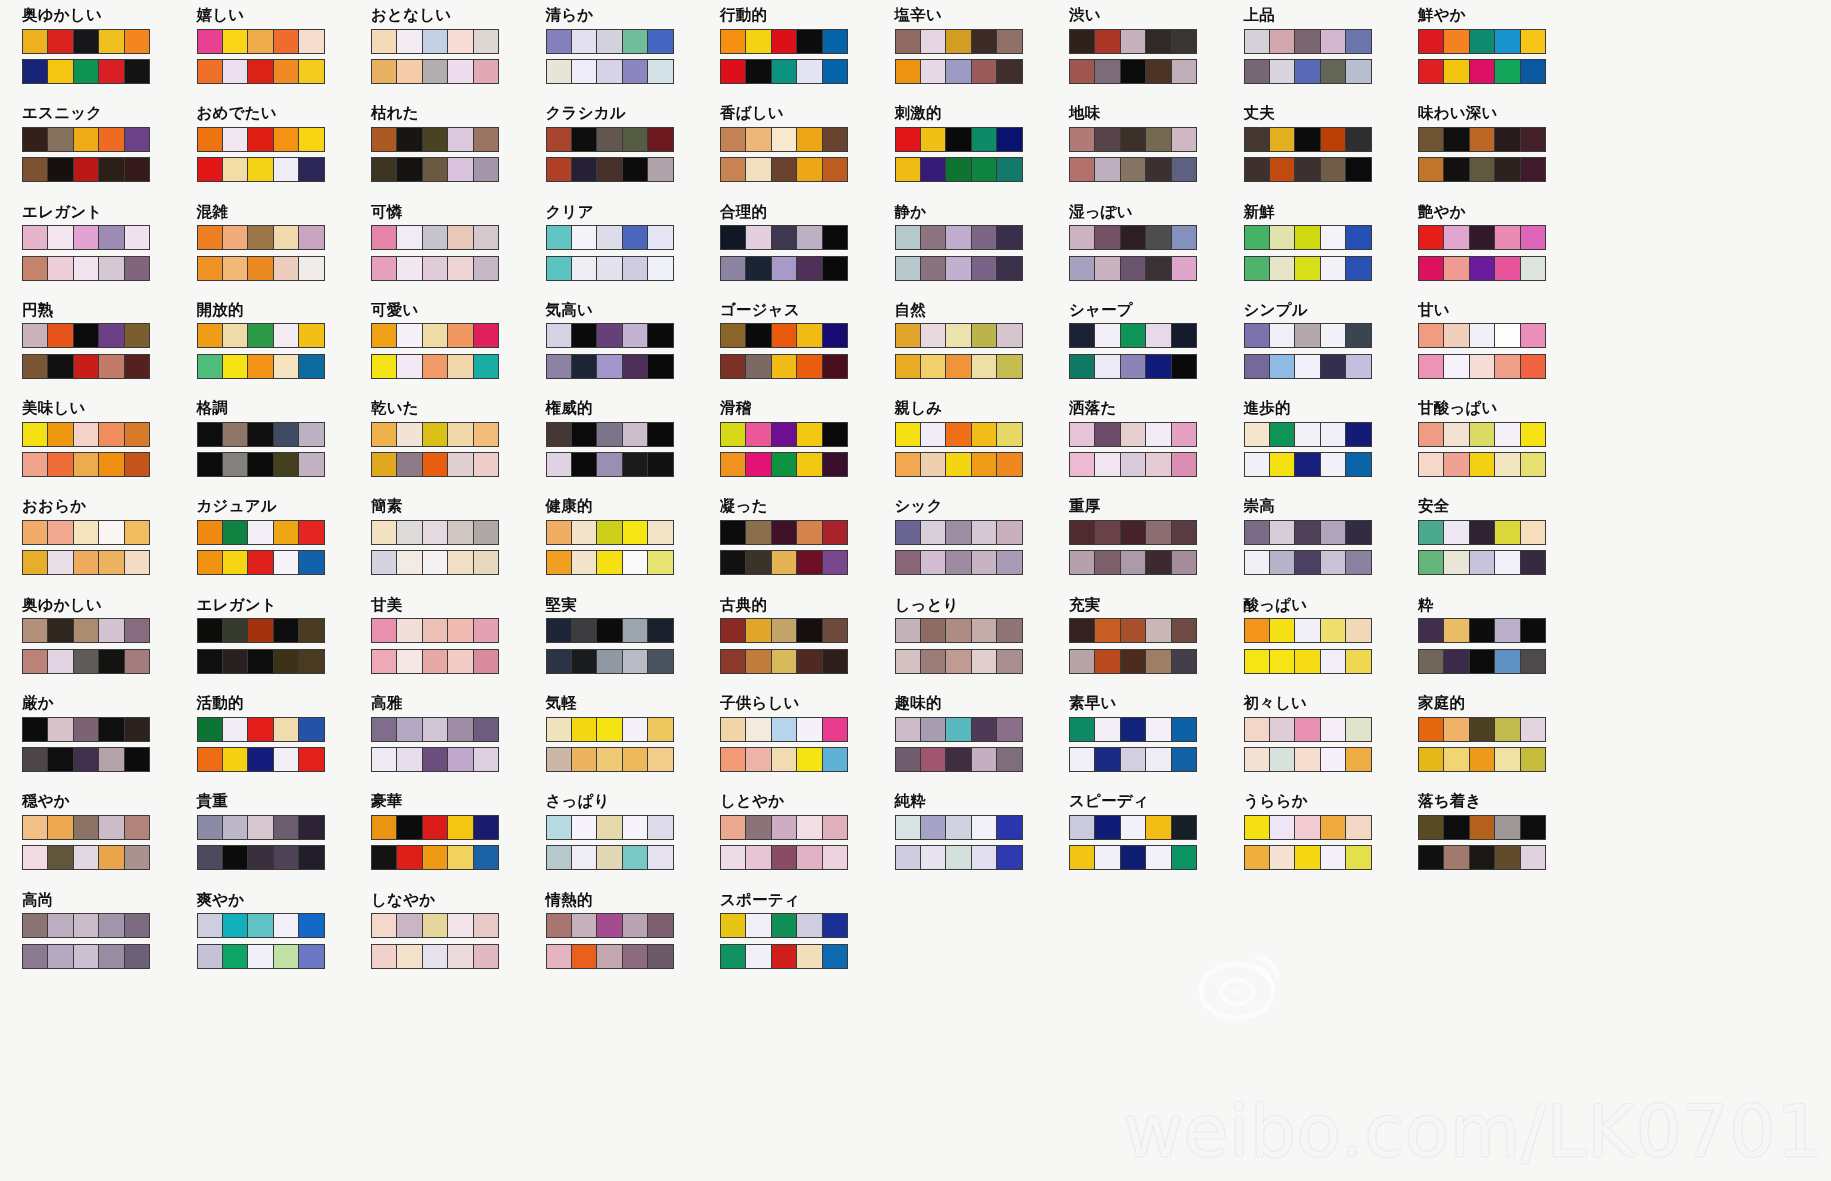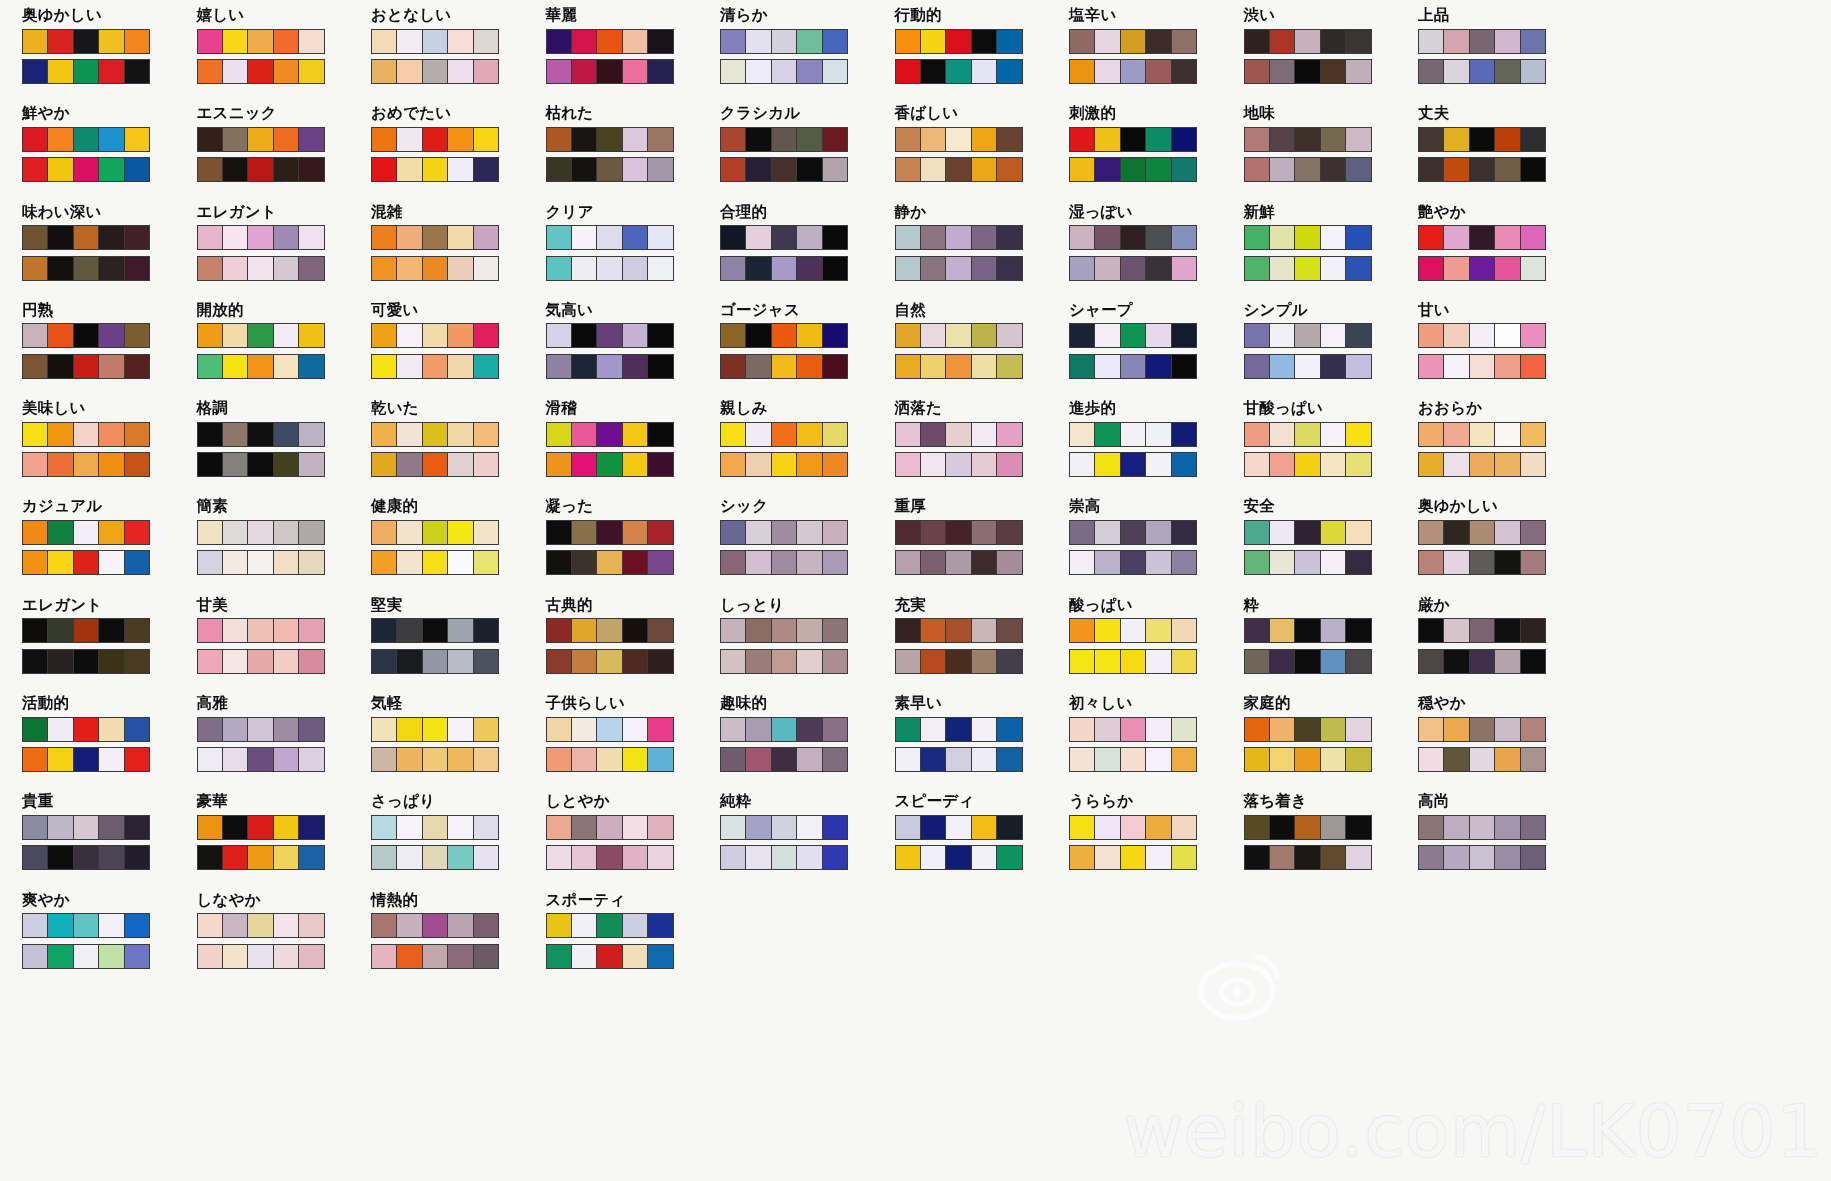--- a/index.html
+++ b/index.html
@@ -144,37 +144,20 @@
       </div>
       <div class="swatch-row">
         <div class="swatch" style="background-color: rgb(233, 177, 98);"></div>
         <div class="swatch" style="background-color: rgb(246, 204, 171);"></div>
         <div class="swatch" style="background-color: rgb(179, 174, 173);"></div>
         <div class="swatch" style="background-color: rgb(238, 221, 237);"></div>
         <div class="swatch" style="background-color: rgb(224, 169, 181);"></div>
       </div>
     </div>
     <div class="palette-cell">
-      <div class="palette-label">華麗</div>
-      <div class="swatch-row">
-        <div class="swatch" style="background-color: rgb(45, 18, 99);"></div>
-        <div class="swatch" style="background-color: rgb(214, 19, 75);"></div>
-        <div class="swatch" style="background-color: rgb(233, 83, 17);"></div>
-        <div class="swatch" style="background-color: rgb(240, 191, 164);"></div>
-        <div class="swatch" style="background-color: rgb(27, 17, 24);"></div>
-      </div>
-      <div class="swatch-row">
-        <div class="swatch" style="background-color: rgb(185, 90, 170);"></div>
-        <div class="swatch" style="background-color: rgb(191, 24, 69);"></div>
-        <div class="swatch" style="background-color: rgb(50, 17, 26);"></div>
-        <div class="swatch" style="background-color: rgb(236, 110, 155);"></div>
-        <div class="swatch" style="background-color: rgb(38, 33, 78);"></div>
-      </div>
-    </div>
-    <div class="palette-cell">
       <div class="palette-label">清らか</div>
       <div class="swatch-row">
         <div class="swatch" style="background-color: rgb(131, 128, 189);"></div>
         <div class="swatch" style="background-color: rgb(227, 225, 240);"></div>
         <div class="swatch" style="background-color: rgb(211, 210, 220);"></div>
         <div class="swatch" style="background-color: rgb(111, 189, 154);"></div>
         <div class="swatch" style="background-color: rgb(68, 101, 192);"></div>
       </div>
       <div class="swatch-row">
         <div class="swatch" style="background-color: rgb(230, 229, 214);"></div>
@@ -450,20 +433,37 @@
       </div>
       <div class="swatch-row">
         <div class="swatch" style="background-color: rgb(240, 147, 36);"></div>
         <div class="swatch" style="background-color: rgb(242, 182, 118);"></div>
         <div class="swatch" style="background-color: rgb(234, 138, 32);"></div>
         <div class="swatch" style="background-color: rgb(236, 205, 187);"></div>
         <div class="swatch" style="background-color: rgb(240, 234, 232);"></div>
       </div>
     </div>
     <div class="palette-cell">
+      <div class="palette-label">可憐</div>
+      <div class="swatch-row">
+        <div class="swatch" style="background-color: rgb(228, 133, 169);"></div>
+        <div class="swatch" style="background-color: rgb(240, 235, 244);"></div>
+        <div class="swatch" style="background-color: rgb(198, 195, 205);"></div>
+        <div class="swatch" style="background-color: rgb(233, 199, 185);"></div>
+        <div class="swatch" style="background-color: rgb(213, 199, 206);"></div>
+      </div>
+      <div class="swatch-row">
+        <div class="swatch" style="background-color: rgb(230, 160, 187);"></div>
+        <div class="swatch" style="background-color: rgb(242, 230, 241);"></div>
+        <div class="swatch" style="background-color: rgb(226, 203, 216);"></div>
+        <div class="swatch" style="background-color: rgb(239, 212, 213);"></div>
+        <div class="swatch" style="background-color: rgb(199, 183, 198);"></div>
+      </div>
+    </div>
+    <div class="palette-cell">
       <div class="palette-label">クリア</div>
       <div class="swatch-row">
         <div class="swatch" style="background-color: rgb(97, 197, 195);"></div>
         <div class="swatch" style="background-color: rgb(245, 243, 249);"></div>
         <div class="swatch" style="background-color: rgb(220, 220, 234);"></div>
         <div class="swatch" style="background-color: rgb(76, 102, 187);"></div>
         <div class="swatch" style="background-color: rgb(229, 229, 245);"></div>
       </div>
       <div class="swatch-row">
         <div class="swatch" style="background-color: rgb(91, 196, 193);"></div>
@@ -753,20 +753,37 @@
         <div class="swatch" style="background-color: rgb(221, 192, 23);"></div>
         <div class="swatch" style="background-color: rgb(242, 216, 168);"></div>
         <div class="swatch" style="background-color: rgb(243, 188, 120);"></div>
       </div>
       <div class="swatch-row">
         <div class="swatch" style="background-color: rgb(224, 169, 32);"></div>
         <div class="swatch" style="background-color: rgb(143, 123, 135);"></div>
         <div class="swatch" style="background-color: rgb(232, 93, 17);"></div>
         <div class="swatch" style="background-color: rgb(224, 208, 210);"></div>
         <div class="swatch" style="background-color: rgb(238, 205, 202);"></div>
+      </div>
+    </div>
+    <div class="palette-cell">
+      <div class="palette-label">権威的</div>
+      <div class="swatch-row">
+        <div class="swatch" style="background-color: rgb(69, 56, 52);"></div>
+        <div class="swatch" style="background-color: rgb(12, 11, 11);"></div>
+        <div class="swatch" style="background-color: rgb(124, 117, 137);"></div>
+        <div class="swatch" style="background-color: rgb(203, 189, 203);"></div>
+        <div class="swatch" style="background-color: rgb(10, 10, 10);"></div>
+      </div>
+      <div class="swatch-row">
+        <div class="swatch" style="background-color: rgb(222, 210, 227);"></div>
+        <div class="swatch" style="background-color: rgb(11, 10, 10);"></div>
+        <div class="swatch" style="background-color: rgb(154, 142, 181);"></div>
+        <div class="swatch" style="background-color: rgb(28, 27, 28);"></div>
+        <div class="swatch" style="background-color: rgb(18, 18, 18);"></div>
       </div>
     </div>
     <div class="palette-cell">
       <div class="palette-label">滑稽</div>
       <div class="swatch-row">
         <div class="swatch" style="background-color: rgb(215, 216, 22);"></div>
         <div class="swatch" style="background-color: rgb(234, 88, 151);"></div>
         <div class="swatch" style="background-color: rgb(110, 15, 146);"></div>
         <div class="swatch" style="background-color: rgb(243, 200, 18);"></div>
         <div class="swatch" style="background-color: rgb(11, 10, 10);"></div>

